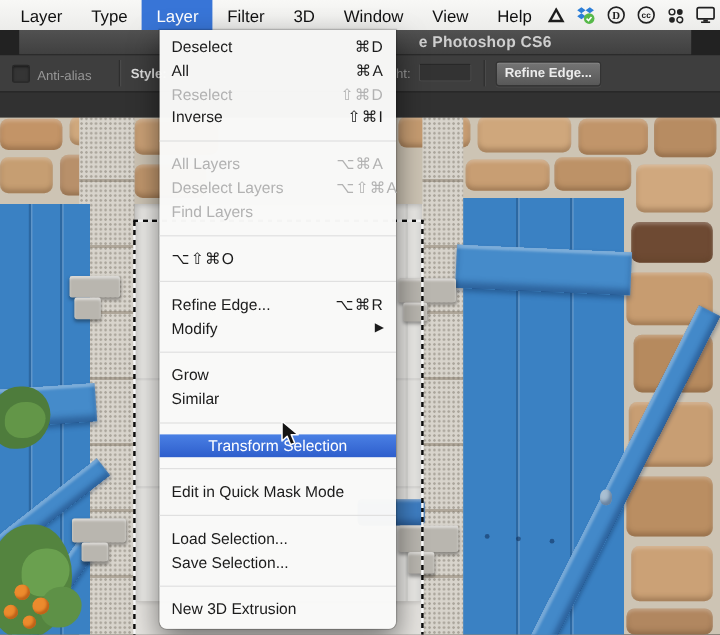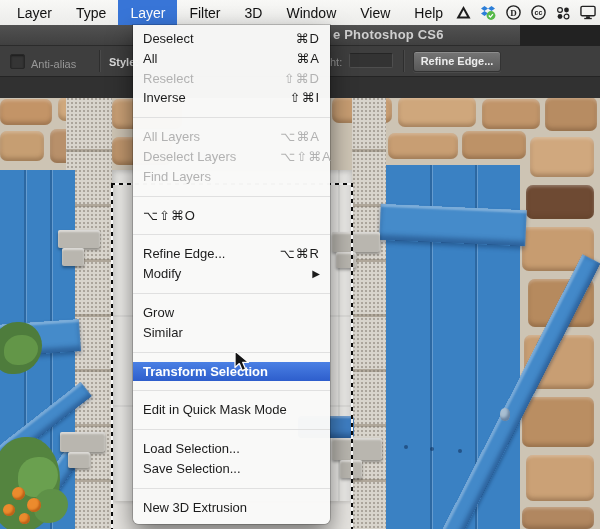--- a/index.html
+++ b/index.html
@@ -10,21 +10,21 @@
   
   #menubar{position:absolute;left:0;top:0;width:600px;height:25px;
            background:linear-gradient(#f8f8f6,#ececea);display:flex;align-items:stretch;z-index:40;}
   #menubar-items{display:flex;align-items:stretch;padding-left:5px;}
   .mb-item{display:flex;align-items:center;padding:0 12px;font-size:14px;color:#111;cursor:default;}
   .mb-item.selected{background:#3875d7;color:#fff;}
   #menubar-status{margin-left:auto;display:flex;align-items:center;gap:9px;padding-right:46px;}
   #menubar-status .sicon{width:16px;height:16px;display:flex;align-items:center;justify-content:center;}
 
   
-  #titlebar{position:absolute;left:0;top:25px;width:520px;height:20px;
+  #titlebar{position:absolute;left:16px;top:25px;width:560px;height:20px;
             background:linear-gradient(#515151,#404040);border-bottom:1px solid #2b2b2b;z-index:10;}
   #window-title{position:absolute;left:333px;top:2px;font-size:13px;font-weight:bold;color:#cfcfcf;letter-spacing:.2px;}
 
   
   #optionsbar{position:absolute;left:0;top:46px;width:600px;height:30px;background:#3e3e3e;z-index:10;}
   .ob-divider{position:absolute;top:4px;width:1px;height:22px;background:#2e2e2e;box-shadow:1px 0 0 #4a4a4a;}
   #anti-alias-box{position:absolute;left:10px;top:8px;width:13px;height:13px;background:#353535;
                   border:1px solid #272727;box-shadow:inset 0 1px 2px rgba(0,0,0,.5);border-radius:2px;}
   #anti-alias-label{position:absolute;left:31px;top:12px;font-size:11px;color:#979797;}
   #style-label{position:absolute;left:109px;top:10px;font-size:11px;font-weight:bold;color:#dcdcdc;}
@@ -72,21 +72,21 @@
 
   
   #select-menu{position:absolute;left:133px;top:25px;width:197px;z-index:50;
                background:rgba(249,249,248,.98);border-radius:0 0 6px 6px;
                box-shadow:0 0 0 1px rgba(0,0,0,.18), 0 10px 24px rgba(0,0,0,.5);
                padding:4px 0 6px;box-sizing:border-box;}
   .menu-item{height:19.8px;line-height:19.8px;padding:0 10px;font-size:13px;color:#1c1c1c;
              display:flex;justify-content:space-between;white-space:nowrap;}
   .menu-item .mi-shortcut{color:#1c1c1c;letter-spacing:1px;}
   .menu-item.disabled,.menu-item.disabled .mi-shortcut{color:#b2b2b2;gap:44px;}
-  .menu-item.highlighted{background:linear-gradient(180deg,#4a80e4,#2e5ecc);color:#fff;font-weight:bold;}
+  .menu-item.highlighted{background:linear-gradient(180deg,#4a80e4,#2e5ecc);color:#fff;font-weight:normal;justify-content:center;}
   .menu-item .mi-sub{font-size:10px;color:#1c1c1c;line-height:19.8px;}
   .menu-sep{height:19px;position:relative;}
   .menu-sep::after{content:"";position:absolute;left:0;right:0;top:9px;height:1px;background:#e0e0e0;}
 
   #cursor{position:absolute;left:233px;top:350px;z-index:60;}
 </style>
 </head>
 <body>
 
 <div id="stage">

